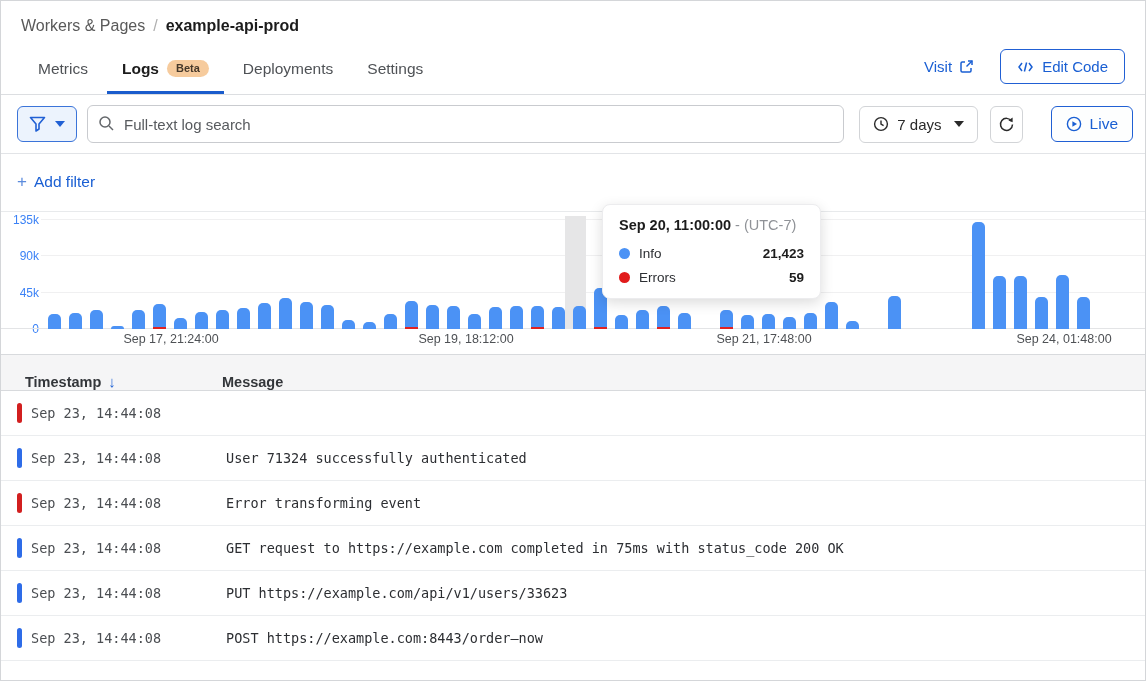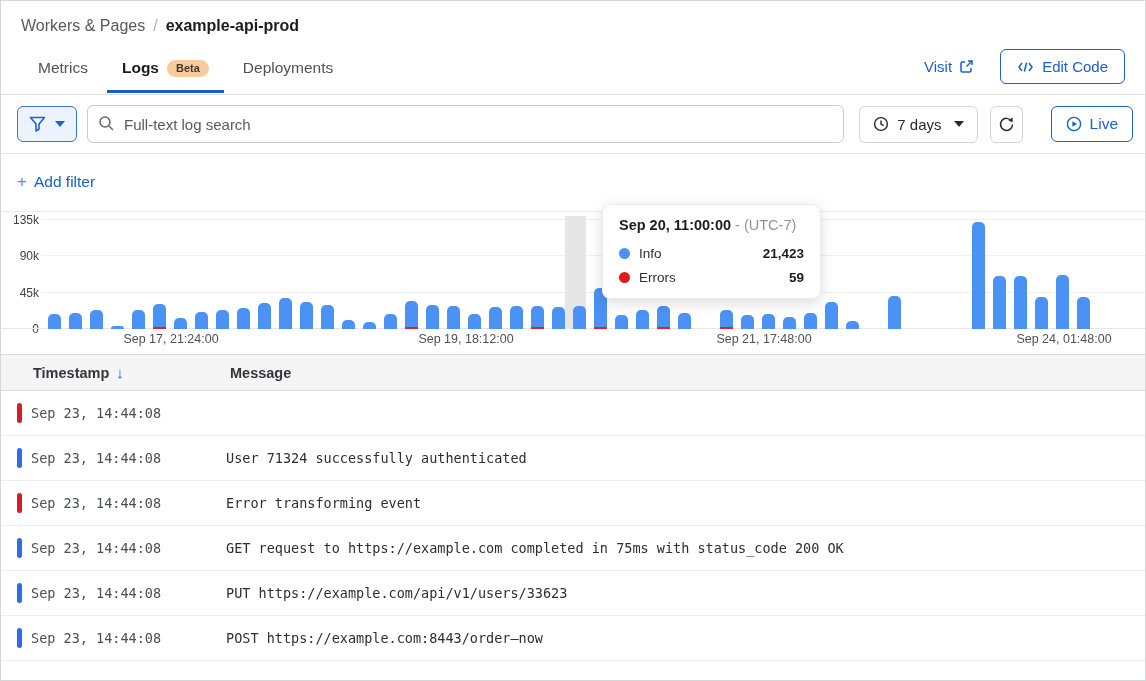--- a/index.html
+++ b/index.html
@@ -8,21 +8,21 @@
   .page {
     position:relative; width:1146px; height:681px; background:#fff;
     border:1px solid #d4d6d9; overflow:hidden;
   }
   
   .header { padding:16px 20px 0 20px; background:#fff; border-bottom:1px solid #dcdee1; }
   .breadcrumb { font-size:16px; display:flex; align-items:center; gap:8px; }
   .breadcrumb .root { color:#595959; }
   .breadcrumb .sep { color:#b0b0b0; font-weight:300; }
   .breadcrumb .current { color:#1c1c1c; font-weight:700; }
-  .tabs-row { margin-top:14px; display:flex; align-items:flex-start; }
+  .tabs-row { margin-top:14px; display:flex; align-items:center; }
   .tabs { display:flex; }
   .tab { display:flex; align-items:center; gap:8px; padding:10px 15px 13px 15px; margin:0 2px;
          font-size:15.5px; color:#4f5256; cursor:pointer; border-bottom:3px solid transparent; }
   .tab.active { color:#1c1c1c; font-weight:600; border-bottom-color:#1a5ccc; }
   .badge { background:#f6cb9d; color:#45382a; font-size:11px; font-weight:600;
            border-radius:9px; padding:3px 9px; line-height:1; }
   .header-actions { margin-left:auto; display:flex; align-items:center; gap:26px; padding-bottom:10px; }
   .link-blue { color:#1a5fd3; font-size:15px; display:flex; align-items:center; gap:7px; cursor:pointer; }
   .btn-outline-blue { display:flex; align-items:center; gap:8px; border:1px solid #2160d4; color:#1a5fd3;
            background:#fff; border-radius:6px; padding:8px 16px; font-size:15px; cursor:pointer; }
@@ -45,21 +45,21 @@
            color:#1a5fd3; font-size:15.5px; cursor:pointer; }
   
   .addfilter-row { padding:18px 20px 19px 16px; border-bottom:1px solid #e8eaec; }
   .addfilter { color:#1a5fd3; font-size:15.5px; display:inline-flex; gap:7px; align-items:center; cursor:pointer; }
   .addfilter .plus { font-size:17px; color:#5b8bdd; }
   
   .chart { position:relative; height:142px; background:#fff; }
   .plot { position:absolute; left:0; right:0; top:8px; height:109px; }
   .gridline { position:absolute; left:40px; right:0; height:1px; background:#f0f0f1; }
   .axisline { position:absolute; left:0; right:0; bottom:0; height:1px; background:#e3e4e6; }
-  .ylabel { position:absolute; right:1108px; left:0; text-align:right; font-size:12px; color:#404040;
+  .ylabel { position:absolute; right:1108px; left:0; text-align:right; font-size:12px; color:#3b82f6;
             transform:translateY(-50%); padding-right:4px; white-space:nowrap; }
   .ylabel-inner { display:inline-block; width:38px; text-align:right; }
   .band { position:absolute; top:-4px; bottom:0; width:21px; background:#e6e6e7; }
   .bar { position:absolute; bottom:0; width:13px; border-radius:5px 5px 0 0; overflow:hidden;
          display:flex; flex-direction:column; }
   .bar .seg-info { flex:1; background:#4b92f5; }
   .bar .seg-err { background:#e02222; }
   .xlabels { position:absolute; left:0; right:0; top:120px; height:18px; }
   .xlabel { position:absolute; transform:translateX(-50%); font-size:12.5px; color:#4e5155; white-space:nowrap; }
   
@@ -67,22 +67,22 @@
              border-radius:8px; box-shadow:0 4px 14px rgba(0,0,0,.14); padding:12px 16px 13px 16px; z-index:20; }
   .tooltip-title { font-size:14.5px; }
   .tooltip-title b { color:#1c1c1c; font-weight:700; }
   .tooltip-title .suffix { color:#8f9297; font-weight:400; }
   .tooltip-rows { margin-top:13px; display:flex; flex-direction:column; gap:9px; }
   .tooltip-row { display:flex; align-items:center; font-size:13.5px; color:#2d2f33; }
   .dot { width:11px; height:11px; border-radius:50%; margin-right:9px; flex:none; }
   .tooltip-row .val { margin-left:auto; font-weight:700; color:#1c1c1c; }
   
   .logtable { border-top:1px solid #d8dadd; }
-  .thead { display:flex; align-items:center; height:36px; background:#f5f5f6; border-bottom:1px solid #d8dadd;
-           padding-left:32px; font-size:14.5px; font-weight:700; color:#33363a; }
+  .thead { display:flex; align-items:flex-end; height:36px; background:#f5f5f6; border-bottom:1px solid #d8dadd;
+           padding-left:24px; font-size:14.5px; font-weight:700; color:#33363a; }
   .th-ts { width:197px; display:flex; align-items:center; gap:7px; }
   .sort-arrow { color:#2465d6; font-size:15px; font-weight:400; }
   .trow { display:flex; align-items:center; height:45px; border-bottom:1px solid #ebedef;
           padding-left:16px; background:#fff; }
   .sev { width:5px; height:20px; border-radius:2.5px; margin-right:9px; flex:none; }
   .sev.error { background:#d21f1f; }
   .sev.info { background:#2e6ce8; }
   .cell-ts { width:195px; font-family:"DejaVu Sans Mono", monospace; font-size:13.5px; color:#4b4e52; }
   .cell-msg { font-family:"DejaVu Sans Mono", monospace; font-size:13.5px; color:#2c2e32; white-space:nowrap; }
   svg { display:block; }
@@ -102,20 +102,23 @@
       <div class="tabs" id="tabs">
           <div class="tab">
             <span>Metrics</span>
           </div>
           <div class="tab active">
             <span>Logs</span>
             <span class="badge">Beta</span>
           </div>
           <div class="tab">
             <span>Deployments</span>
+          </div>
+          <div class="tab">
+            <span>Settings</span>
           </div>
         </div>
       <div class="header-actions">
         <span class="link-blue">
           <span>Visit</span>
           <span>
             <svg width="15" height="15" viewBox="0 0 15 15">
                 <path d="M6 3H3.2c-.7 0-1.2.5-1.2 1.2v7.6c0 .7.5 1.2 1.2 1.2h7.6c.7 0 1.2-.5 1.2-1.2V9" fill="none" stroke="#1a5fd3" stroke-width="1.5"></path>
                 <path d="M9 2h4v4" fill="none" stroke="#1a5fd3" stroke-width="1.5"></path>
                 <path d="M13 2L7.5 7.5" fill="none" stroke="#1a5fd3" stroke-width="1.5"></path>

